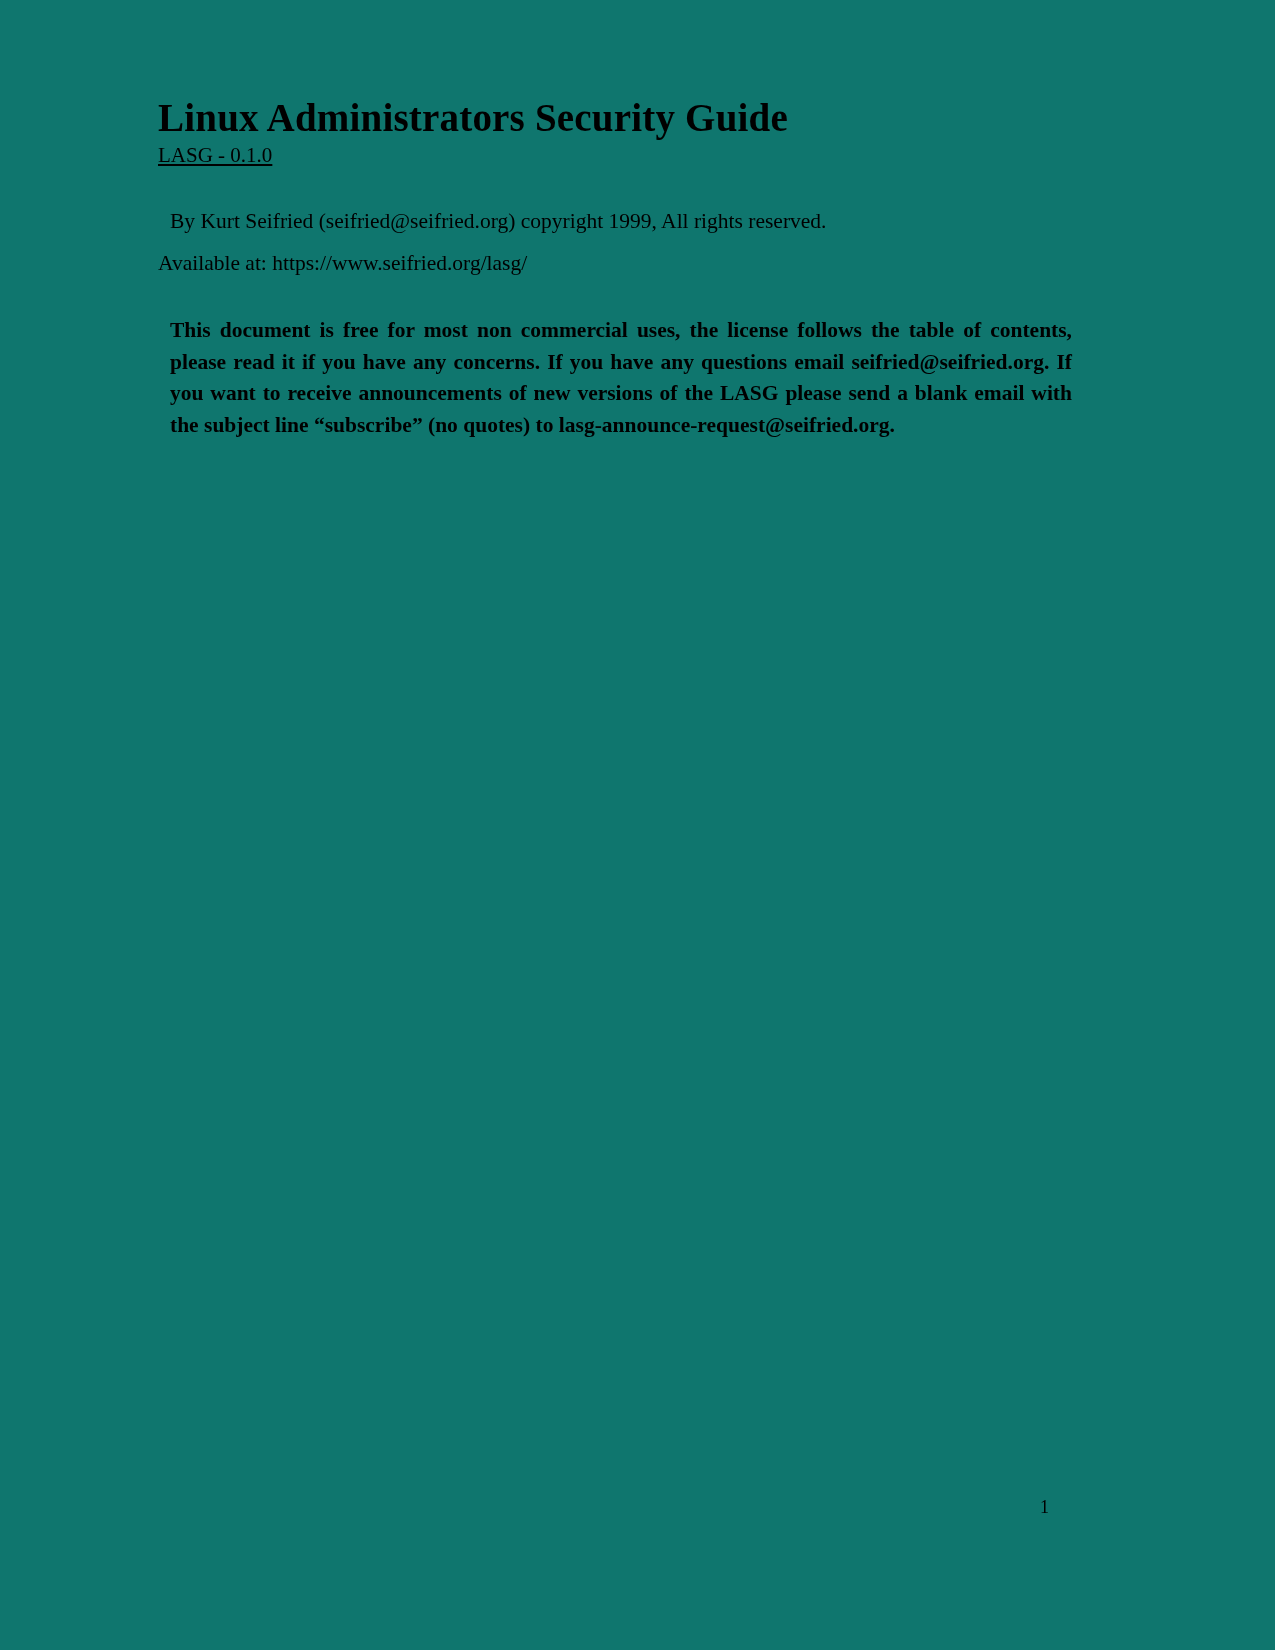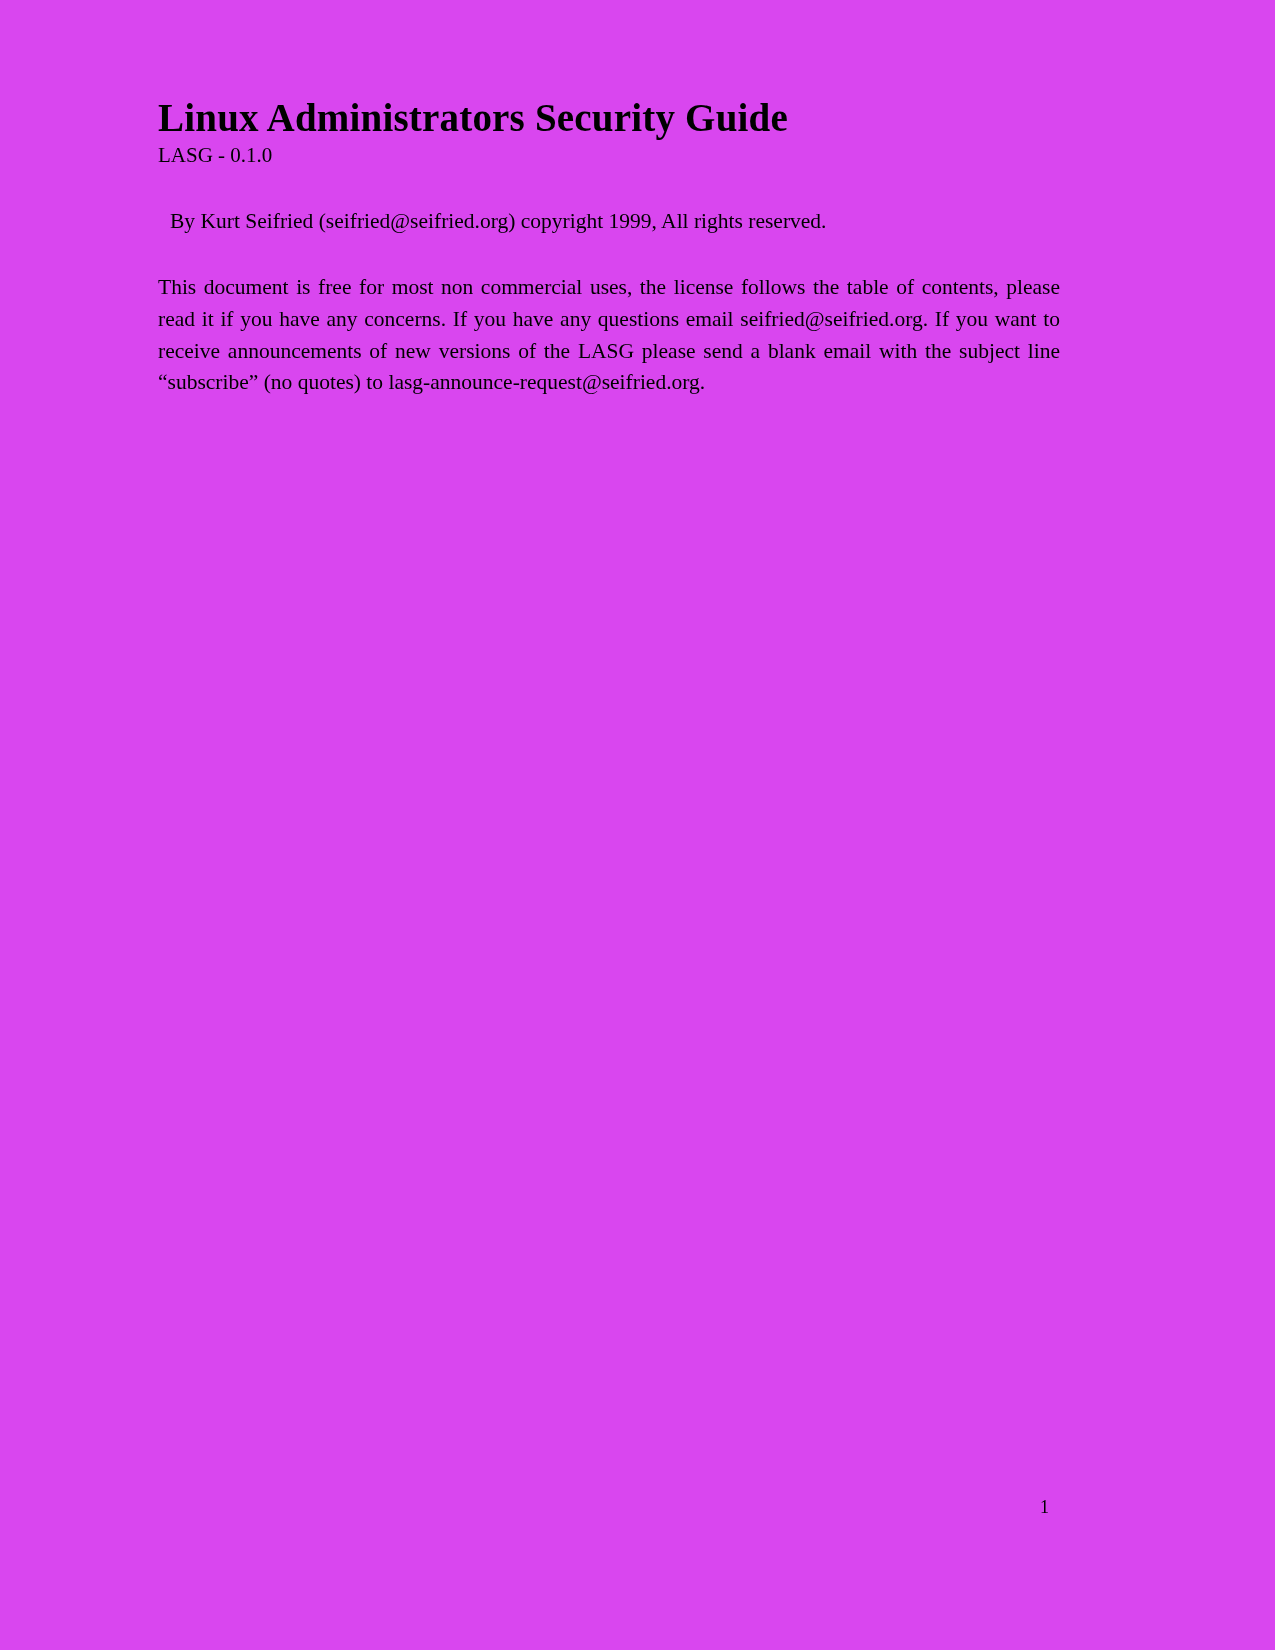--- a/index.html
+++ b/index.html
@@ -9,64 +9,66 @@
   }
   body {
     font-family: "Liberation Serif", serif;
     color: #000000;
   }
   .page {
     position: relative;
     width: 1275px;
     height: 1650px;
     margin: 0 auto;
-    background: #d946ef;
+    background: #0f766e;
     box-sizing: border-box;
     overflow: hidden;
   }
   .content {
     position: absolute;
     left: 158px;
     top: 96px;
     width: 900px;
   }
   .doc-title {
     font-size: 39px;
     font-weight: bold;
     line-height: 1.12;
     margin: 0 0 2px 0;
     letter-spacing: 0.2px;
   }
   .doc-version {
     font-size: 21px;
     line-height: 1.25;
     margin: 0;
+    text-decoration: underline;
   }
   .spacer-1 {
     height: 26px;
   }
   .spacer-2 {
     height: 24px;
   }
   .byline {
     font-size: 21.5px;
     line-height: 1.42;
     margin: 12px;
   }
   .availability {
     font-size: 21.5px;
     line-height: 1.42;
     margin: 0;
   }
   .license-para {
     font-size: 21.5px;
     line-height: 1.47;
-    margin: 0;
+    margin: 12px;
     text-align: justify;
     width: 902px;
+    font-weight: bold;
   }
   .page-number {
     position: absolute;
     left: 1040px;
     top: 1498px;
     font-size: 18px;
     line-height: 1;
   }
 </style>
 </head>
@@ -76,20 +78,21 @@
   <div class="content">
 
     <h1 class="doc-title">Linux Administrators Security Guide</h1>
 
     <p class="doc-version">LASG - 0.1.0</p>
 
     <div class="spacer-1"></div>
 
     <p class="byline">By Kurt Seifried (seifried@seifried.org) copyright 1999, All rights reserved.</p>
 
+    <p class="availability">Available at: https://www.seifried.org/lasg/</p>
 
     <div class="spacer-2"></div>
 
     <p class="license-para">This document is free for most non commercial uses, the license follows the table of contents, please read it if you have any concerns. If you have any questions email seifried@seifried.org. If you want to receive announcements of new versions of the LASG please send a blank email with the subject line “subscribe” (no quotes) to lasg-announce-request@seifried.org.</p>
 
   </div>
 
   <div class="page-number">1</div>
 </div>
 

